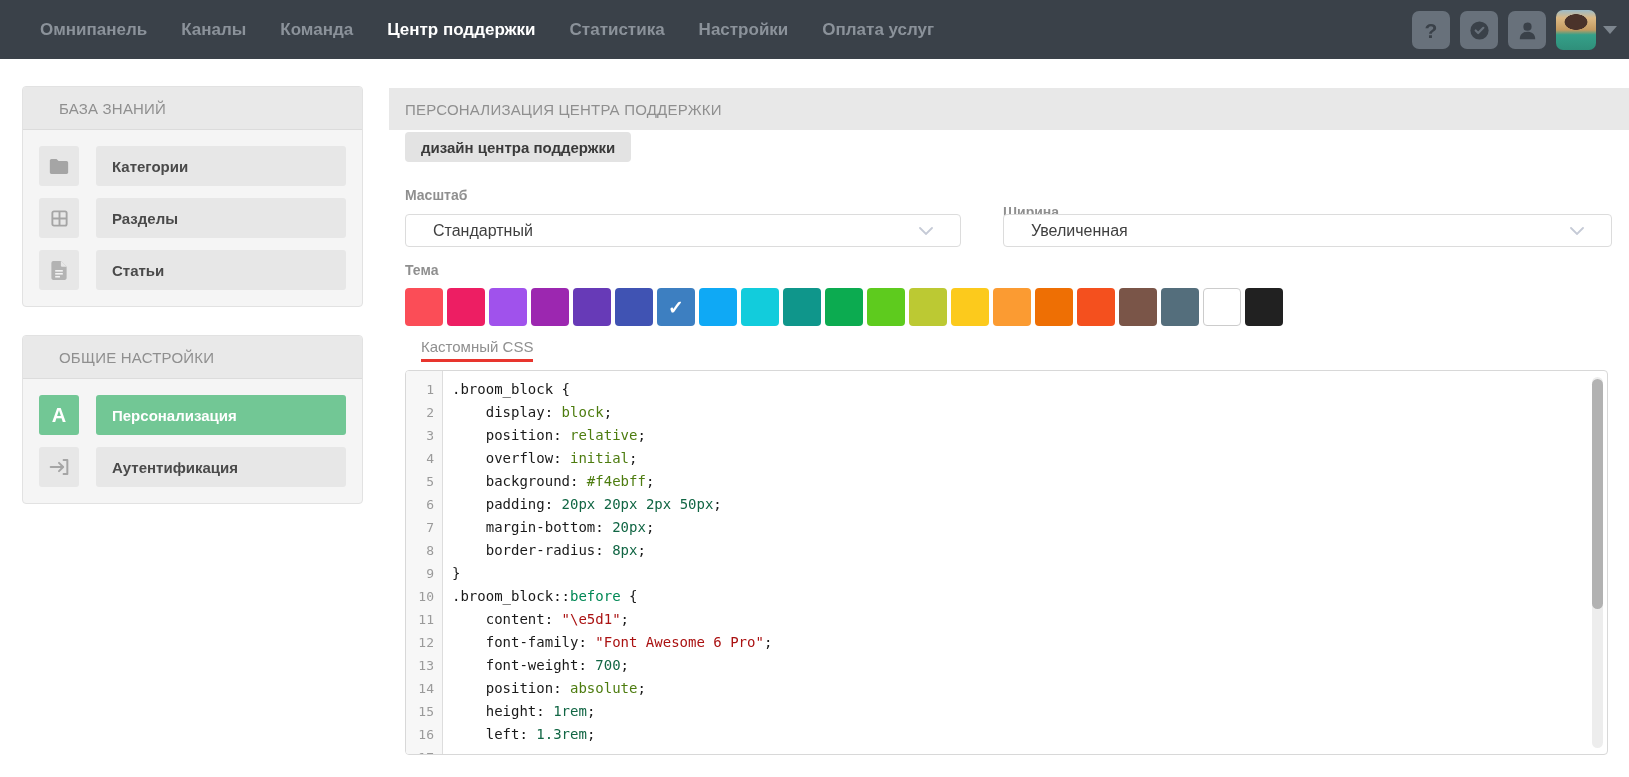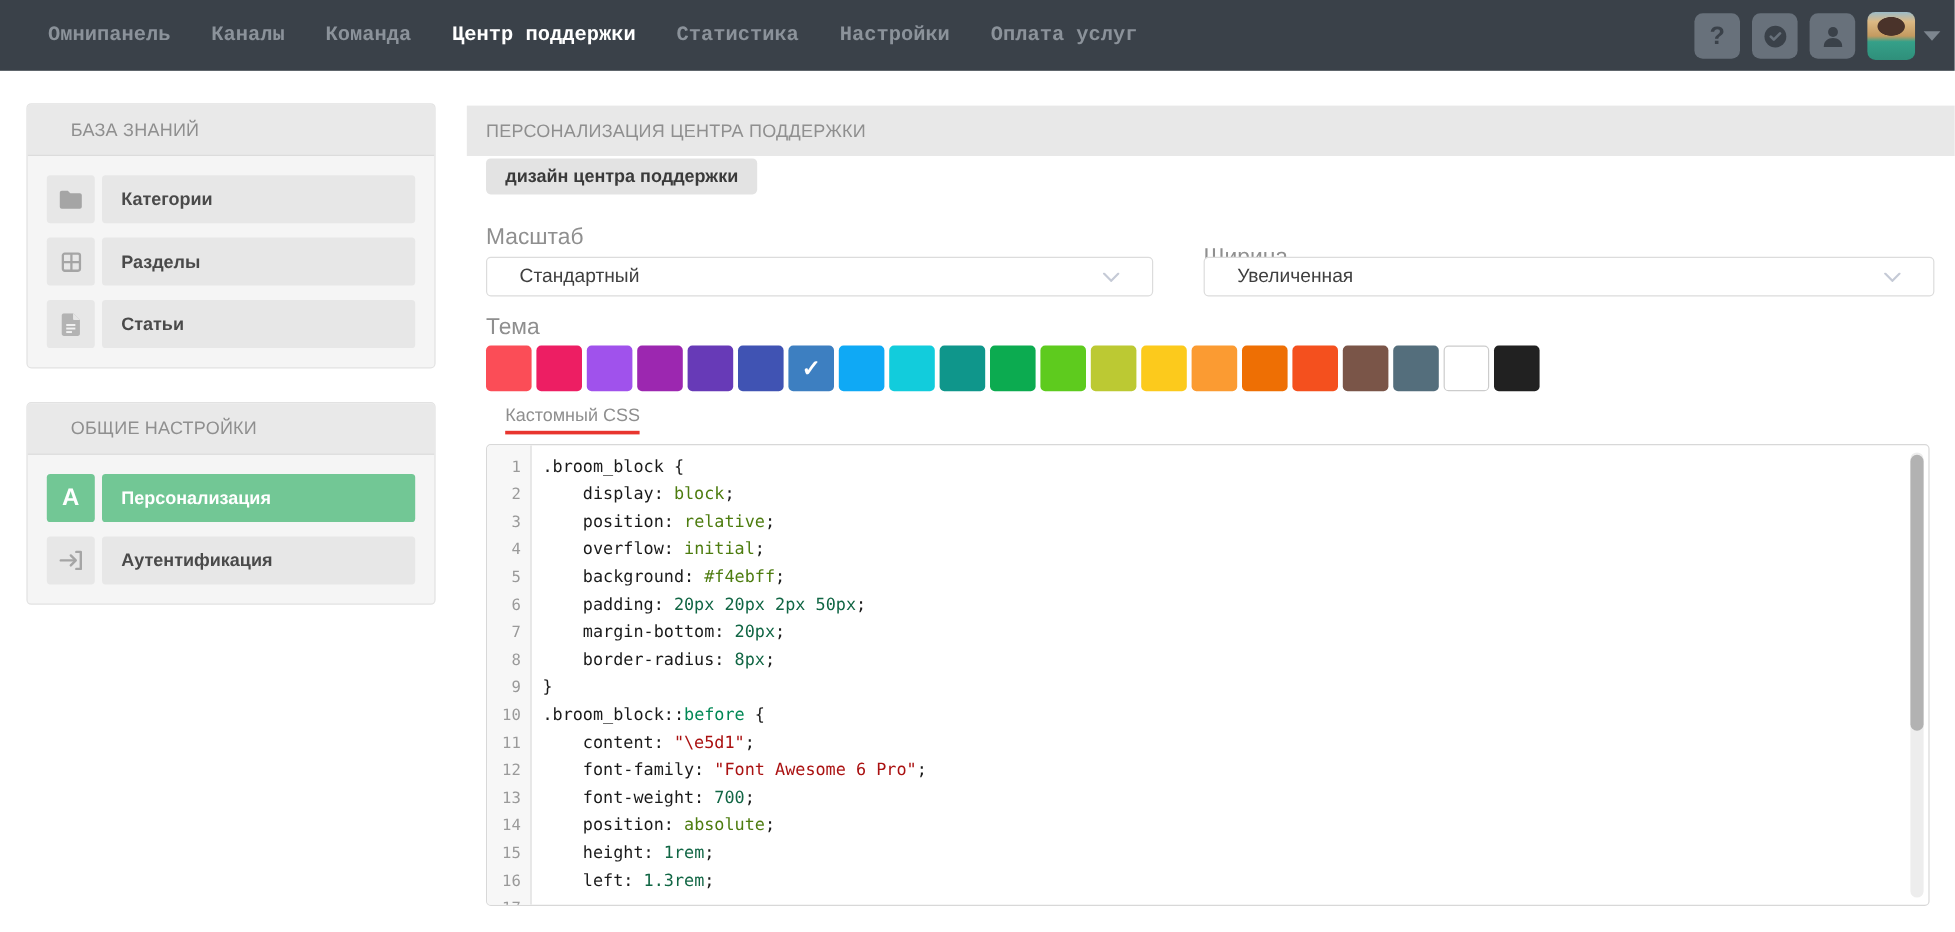--- a/index.html
+++ b/index.html
@@ -1,18 +1,18 @@
 <!DOCTYPE html>
 <html><head>
 <meta charset="utf-8">
 <style>
   html,body{margin:0;padding:0;}
   body{width:1629px;height:777px;position:relative;background:#ffffff;
        font-family:"Liberation Sans",sans-serif;overflow:hidden;}
-  a{text-decoration:none;font-family:Liberation Mono, monospace;}
+  a{text-decoration:none;}
 
   
   .navbar{position:absolute;top:0;left:0;width:1629px;height:59px;background:#3a4149;}
   .nav-items{position:absolute;left:40px;top:0;height:59px;display:flex;align-items:center;gap:34px;}
   .nav-link{color:#8b929a;font-size:17px;font-weight:700;cursor:pointer;white-space:nowrap;}
   .nav-link.active{color:#ffffff;}
   .nav-right{position:absolute;right:12px;top:10px;display:flex;align-items:center;gap:10px;}
   .icon-btn{width:38px;height:38px;border-radius:7px;background:#68717b;border:none;
             display:flex;align-items:center;justify-content:center;cursor:pointer;padding:0;}
   .help-glyph{color:#3a4149;font-size:21px;font-weight:700;line-height:1;}
@@ -23,35 +23,35 @@
       linear-gradient(180deg,#9cbcc9 0%,#dcb984 20%,#c49a60 50%,#35a089 62%,#2f8f7a 100%);}
   .chev-down{width:0;height:0;border-left:7px solid transparent;border-right:7px solid transparent;
              border-top:8px solid #7d868f;}
 
   
   .sidebar{position:absolute;left:22px;top:86px;width:341px;}
   .card{background:#f5f5f5;border:1px solid #e2e2e2;border-radius:4px;overflow:hidden;margin-bottom:28px;}
   .card-header{height:42px;background:#e9e9e9;border-bottom:1px solid #dcdcdc;display:flex;
                align-items:center;padding-left:36px;color:#8f8f8f;font-size:15px;letter-spacing:.2px;}
   .card-body{padding:16px;}
-  .side-item{display:flex;gap:6px;height:40px;margin-bottom:12px;cursor:pointer;}
+  .side-item{display:flex;gap:17px;height:40px;margin-bottom:12px;cursor:pointer;}
   .side-item:last-child{margin-bottom:0;}
   .item-icon{width:40px;flex:none;background:#e7e7e7;border-radius:3px;
              display:flex;align-items:center;justify-content:center;}
   .item-label{flex:1;background:#e7e7e7;border-radius:3px;display:flex;align-items:center;
               padding-left:16px;font-size:15px;font-weight:700;color:#4a4a4a;}
   .side-item.active .item-icon,.side-item.active .item-label{background:#72c795;color:#ffffff;}
   .letter-a{font-size:20px;font-weight:700;color:#ffffff;line-height:1;}
 
   
   .main-header{position:absolute;left:389px;top:88px;right:0;height:42px;background:#e8e8e8;
                display:flex;align-items:center;padding-left:16px;color:#8f8f8f;font-size:15px;letter-spacing:.2px;}
   .tab-btn{position:absolute;left:405px;top:132px;height:30px;background:#e3e3e3;border:none;border-radius:4px;
            padding:0 16px;font-size:15px;font-weight:700;color:#3a3a3a;font-family:inherit;cursor:pointer;}
-  .field-label{position:absolute;color:#8f8f8f;font-size:19px;}
+  .field-label{position:absolute;color:#8f8f8f;font-size:14px;font-weight:bold;}
   .lbl-scale{left:405px;top:187px;} .lbl-width{left:1003px;top:204px;} .lbl-theme{left:405px;top:262px;}
   .select{position:absolute;top:214px;height:33px;background:#fff;border:1px solid #dcdcdc;border-radius:4px;
           display:flex;align-items:center;padding:0 27px;font-size:16px;color:#3f3f3f;cursor:pointer;
           box-sizing:border-box;}
   .sel-scale{left:405px;width:556px;} .sel-width{left:1003px;width:609px;}
   .select .chevron{margin-left:auto;flex:none;}
 
   .swatches{position:absolute;left:405px;top:288px;display:flex;gap:4px;}
   .swatch{width:38px;height:38px;border-radius:4px;position:relative;cursor:pointer;flex:none;}
   .swatch-white{border:1px solid #cccccc;box-sizing:border-box;}

